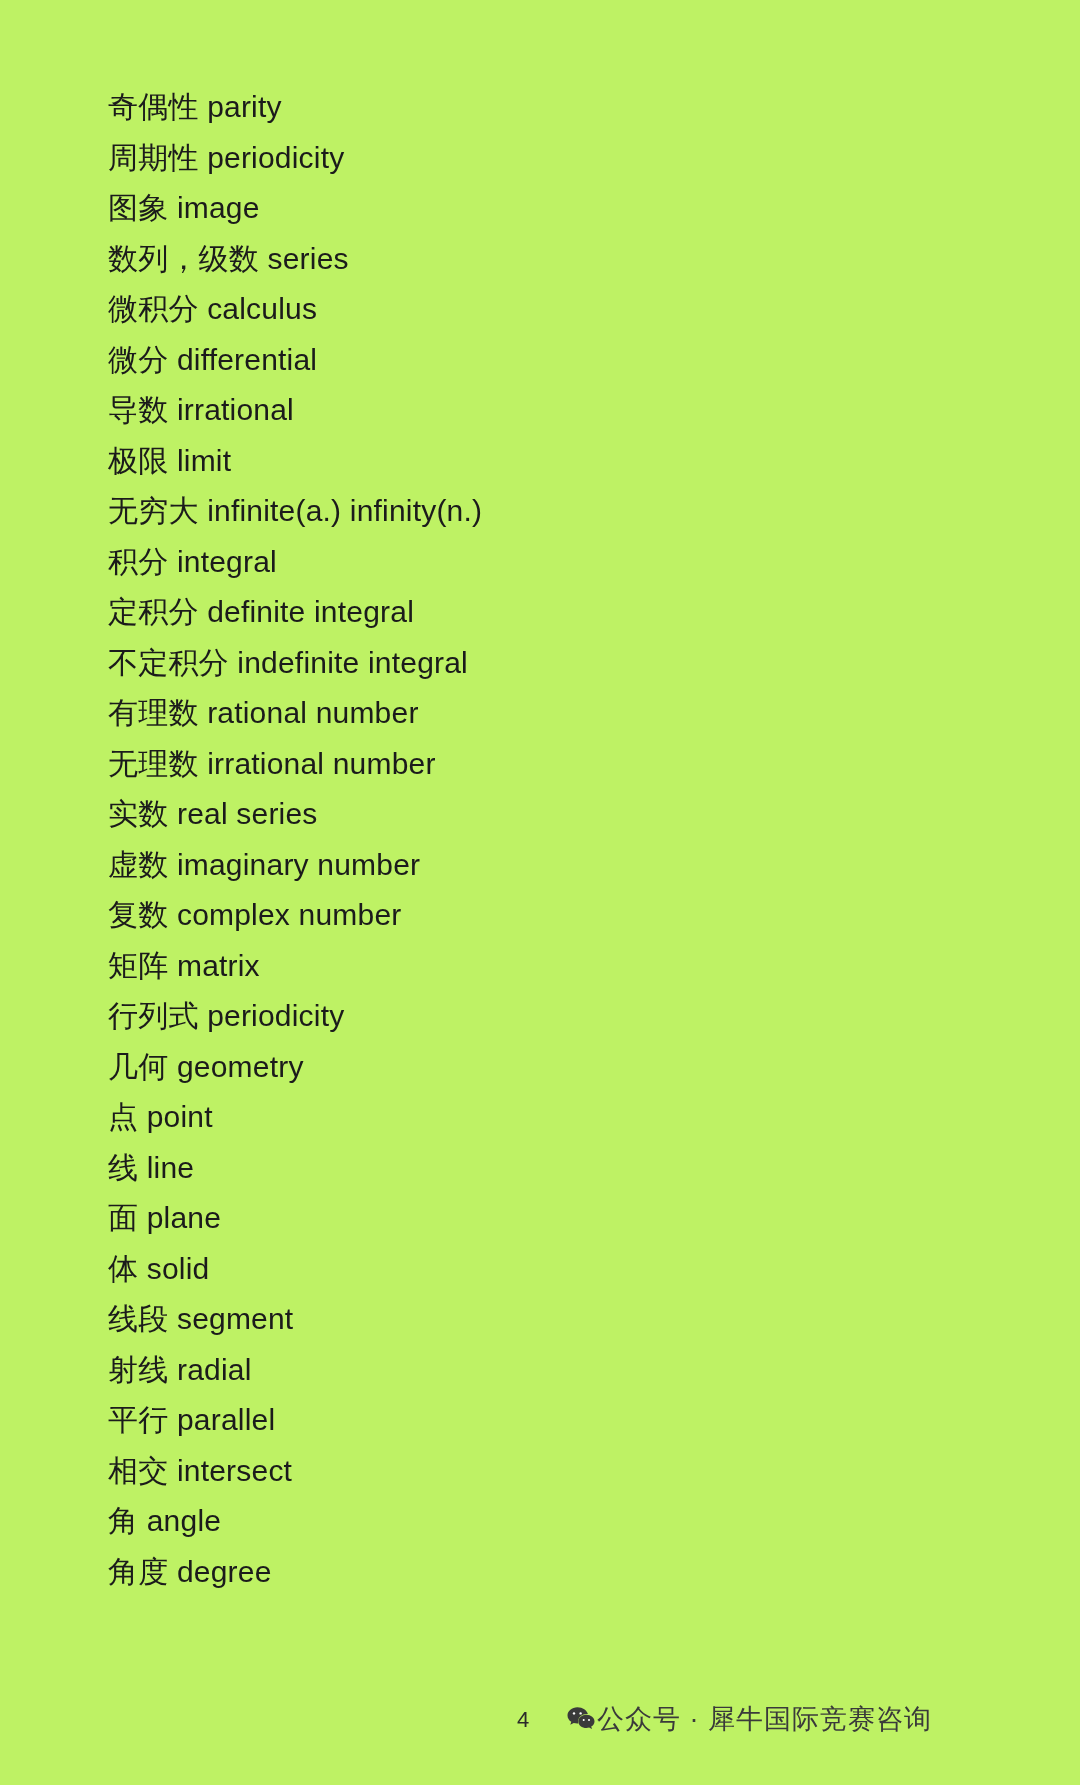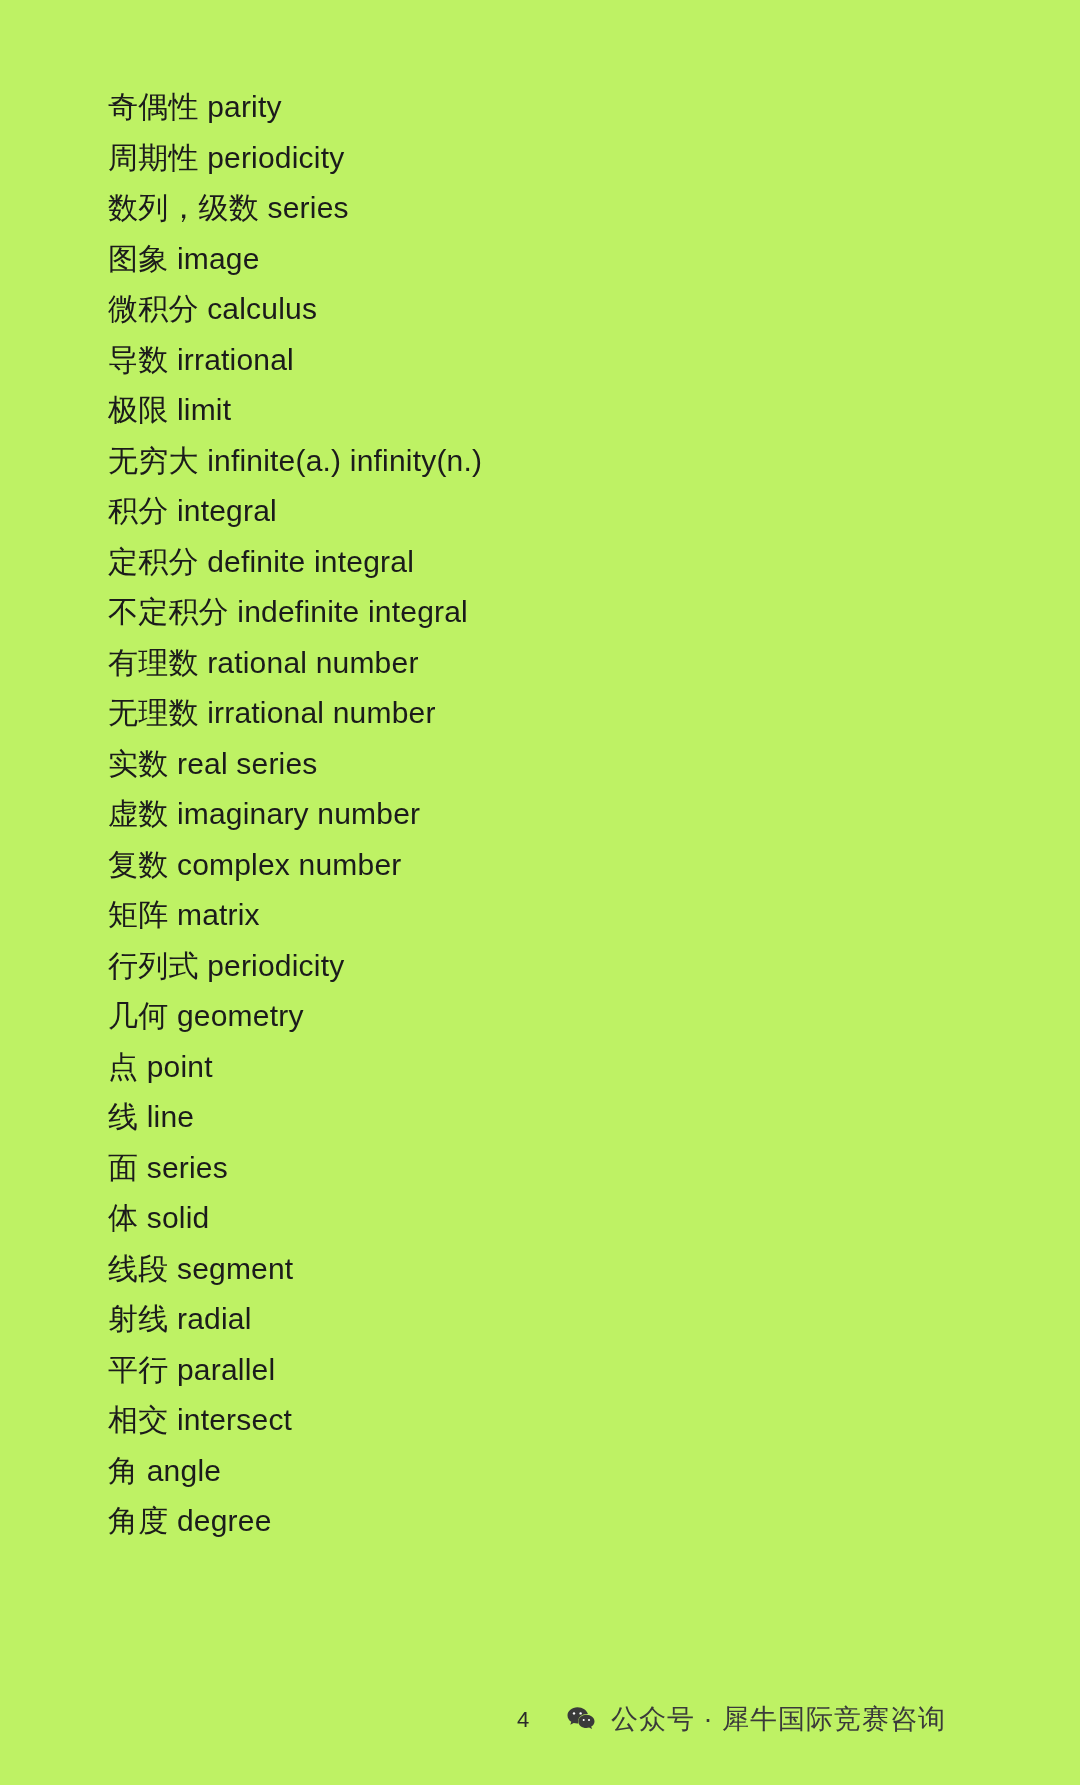--- a/index.html
+++ b/index.html
@@ -50,21 +50,20 @@
     top: 6px;
     font-size: 22px;
     color: #2a2a2a;
   }
   .wechat-block {
     position: absolute;
     left: 565px;
     top: 0;
     display: flex;
     align-items: center;
-    gap: 14px;
   }
   .wechat-icon {
     width: 32px;
     height: 32px;
     display: block;
   }
   .wechat-text {
     font-size: 27px;
     color: #3a3a3a;
     letter-spacing: 1px;
@@ -72,40 +71,41 @@
   }
 </style>
 </head>
 <body>
 
 <div class="page">
 
   <div class="content">
     <div class="term-line">奇偶性 parity</div>
     <div class="term-line">周期性 periodicity</div>
+    <div class="term-line">图象 image</div>
     <div class="term-line">数列，级数 series</div>
-    <div class="term-line">图象 image</div>
     <div class="term-line">微积分 calculus</div>
+    <div class="term-line">微分 differential</div>
     <div class="term-line">导数 irrational</div>
     <div class="term-line">极限 limit</div>
     <div class="term-line">无穷大 infinite(a.) infinity(n.)</div>
     <div class="term-line">积分 integral</div>
     <div class="term-line">定积分 definite integral</div>
     <div class="term-line">不定积分 indefinite integral</div>
     <div class="term-line">有理数 rational number</div>
     <div class="term-line">无理数 irrational number</div>
     <div class="term-line">实数 real series</div>
     <div class="term-line">虚数 imaginary number</div>
     <div class="term-line">复数 complex number</div>
     <div class="term-line">矩阵 matrix</div>
     <div class="term-line">行列式 periodicity</div>
     <div class="term-line">几何 geometry</div>
     <div class="term-line">点 point</div>
     <div class="term-line">线 line</div>
-    <div class="term-line">面 series</div>
+    <div class="term-line">面 plane</div>
     <div class="term-line">体 solid</div>
     <div class="term-line">线段 segment</div>
     <div class="term-line">射线 radial</div>
     <div class="term-line">平行 parallel</div>
     <div class="term-line">相交 intersect</div>
     <div class="term-line">角 angle</div>
     <div class="term-line">角度 degree</div>
   </div>
 
   <div class="footer">

